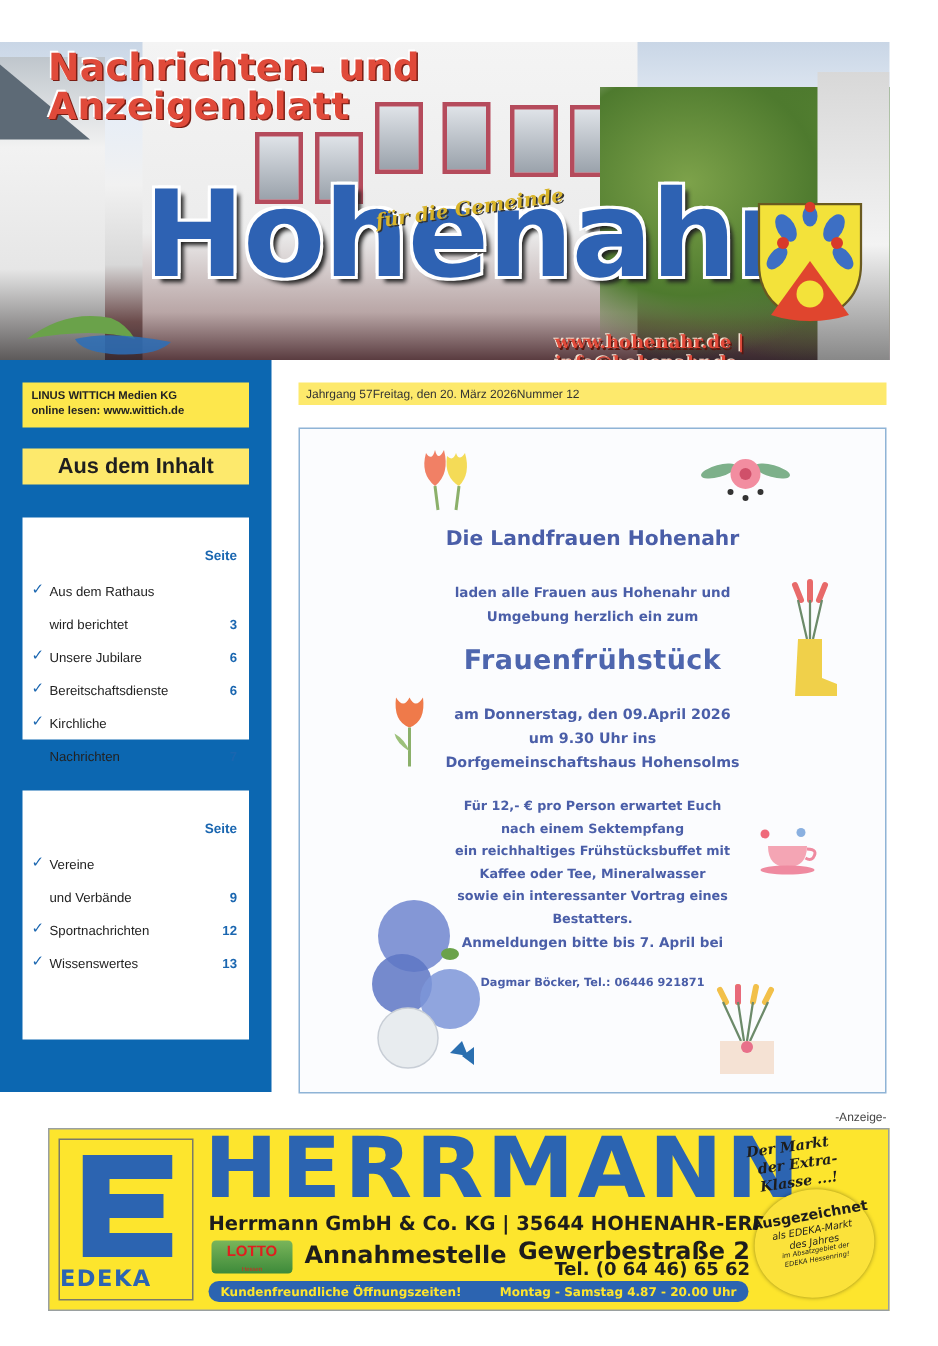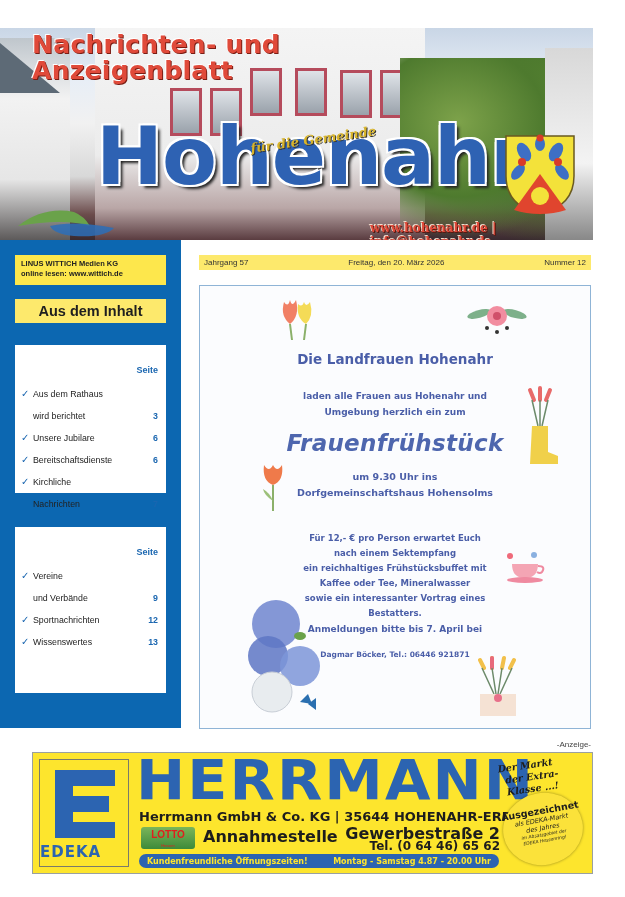--- a/index.html
+++ b/index.html
@@ -41,29 +41,29 @@
   .toc { position:absolute; left:15px; background:#ffffff; width:151px; box-sizing:border-box; padding:0 8px 0 6px; }
   .toc1 { top:105px; height:148px; }
   .toc2 { top:287px; height:166px; }
   .toc-seite { text-align:right; font-size:9px; font-weight:bold; color:#1a66b0; margin-top:20px; height:18px; }
   .toc-row { display:flex; font-size:8.8px; color:#222; line-height:22px; }
   .toc-check { width:12px; color:#1a66b0; font-size:10px; }
   .toc-label { flex:1; }
   .toc-page { color:#1a66b0; font-weight:bold; width:14px; text-align:right; }
 
   
-  .issue-bar { position:absolute; left:199px; top:255px; width:392px; height:15px; background:#fde96c; display:flex; justify-content:space-between;
+  .issue-bar { position:absolute; left:199px; top:255px; width:392px; height:15px; background:#fde96c; display:flex; justify-content:flex-start;
     align-items:center; padding:0 5px; box-sizing:border-box; font-size:8px; color:#333; }
 
   
   .flyer { position:absolute; left:199px; top:285px; width:392px; height:444px; border:1px solid #8fb4d6; box-sizing:border-box; background:#fbfcfe; }
   .fl-text { position:absolute; left:0; width:100%; text-align:center; font-family:"DejaVu Sans", sans-serif; color:#4a5ea8; font-weight:bold; }
   .fl-title { top:65px; font-size:13.5px; }
   .fl-invite { top:102px; font-size:9px; line-height:16px; }
-  .fl-event { top:144px; font-size:23px; font-style:italic; color:#4e66ae; letter-spacing:0.3px; }
+  .fl-event { top:144px; font-size:18px; color:#4e66ae; letter-spacing:0.3px; }
   .fl-date { top:183px; font-size:9.5px; line-height:16px; }
   .fl-price { top:245px; font-size:8.5px; line-height:15px; }
   .fl-anmeld { top:338px; font-size:9px; }
   .fl-contact { top:364px; font-size:7.5px; }
   .deco { position:absolute; }
 
   
   .anzeige { position:absolute; right:34px; top:740px; font-size:8px; color:#444; }
   .ad { position:absolute; left:32px; top:752px; width:561px; height:122px; background:#fde52d; border:1px solid #9aa0a0; box-sizing:border-box; }
   .edeka-logo { position:absolute; left:6px; top:6px; width:90px; height:108px; border:1px solid #7a7a6a; box-sizing:border-box; }
@@ -252,20 +252,21 @@
     <circle cx="26" cy="44" r="4" fill="#e8708a"></circle>
   </svg>
 
   <div class="fl-text fl-title">Die Landfrauen Hohenahr</div>
   <div class="fl-text fl-invite">
     <div>laden alle Frauen aus Hohenahr und</div>
     <div>Umgebung herzlich ein zum</div>
   </div>
   <div class="fl-text fl-event">Frauenfrühstück</div>
   <div class="fl-text fl-date">
+    <div>am Donnerstag, den 09.April 2026</div>
     <div>um 9.30 Uhr ins</div>
     <div>Dorfgemeinschaftshaus Hohensolms</div>
   </div>
   <div class="fl-text fl-price">
     <div>Für 12,- € pro Person erwartet Euch</div>
     <div>nach einem Sektempfang</div>
     <div>ein reichhaltiges Frühstücksbuffet mit</div>
     <div>Kaffee oder Tee, Mineralwasser</div>
     <div>sowie ein interessanter Vortrag eines</div>
     <div>Bestatters.</div>

